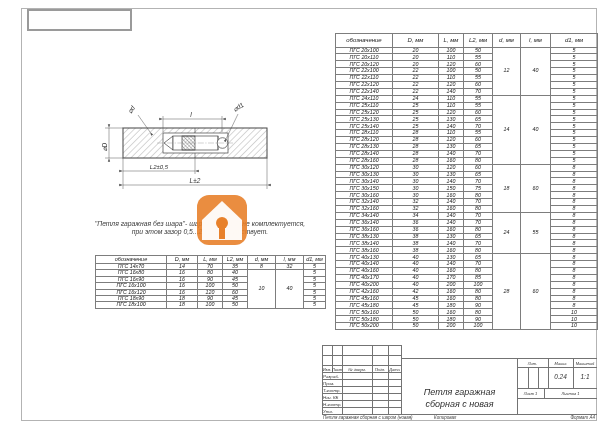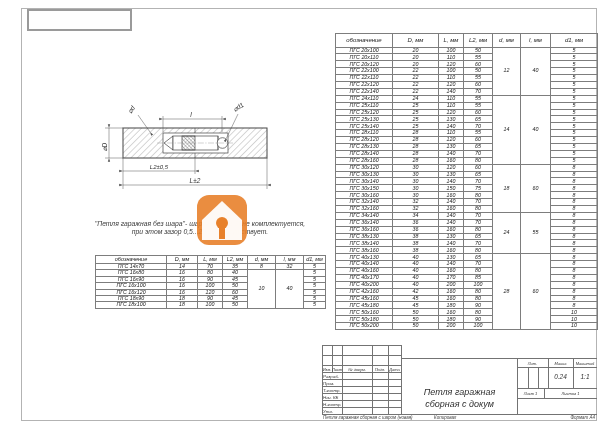--- a/index.html
+++ b/index.html
@@ -537,21 +537,21 @@
 
     <span class="t" style="left:1px;top:28.5px;font-size:4.4px">Разраб.</span>
     <span class="t" style="left:1px;top:35.5px;font-size:4.4px">Пров.</span>
     <span class="t" style="left:1px;top:42.5px;font-size:4.4px">Т.контр.</span>
     <span class="t" style="left:1px;top:49.5px;font-size:4.4px">Нач. КБ</span>
     <span class="t" style="left:1px;top:56.5px;font-size:4.4px">Н.контр.</span>
     <span class="t" style="left:1px;top:63.5px;font-size:4.4px">Утв.</span>
 
     <div class="t-title">
       <span>Петля гаражная</span>
-      <span>сборная с докум</span>
+      <span>сборная с новая</span>
     </div>
 
     <span class="t t-center" style="left:195px;width:31px;top:15.5px">Лит.</span>
     <span class="t t-center" style="left:226px;width:25px;top:15.5px">Масса</span>
     <span class="t t-center" style="left:251px;width:24px;top:15.5px">Масштаб</span>
     <span class="t t-center" style="left:226px;width:25px;top:28px;font-size:6.5px">0.24</span>
     <span class="t t-center" style="left:251px;width:24px;top:28px;font-size:6.5px">1:1</span>
     <span class="t t-center" style="left:195px;width:27px;top:46px">Лист 1</span>
     <span class="t t-center" style="left:222px;width:53px;top:46px">Листов 1</span>
   </div>

